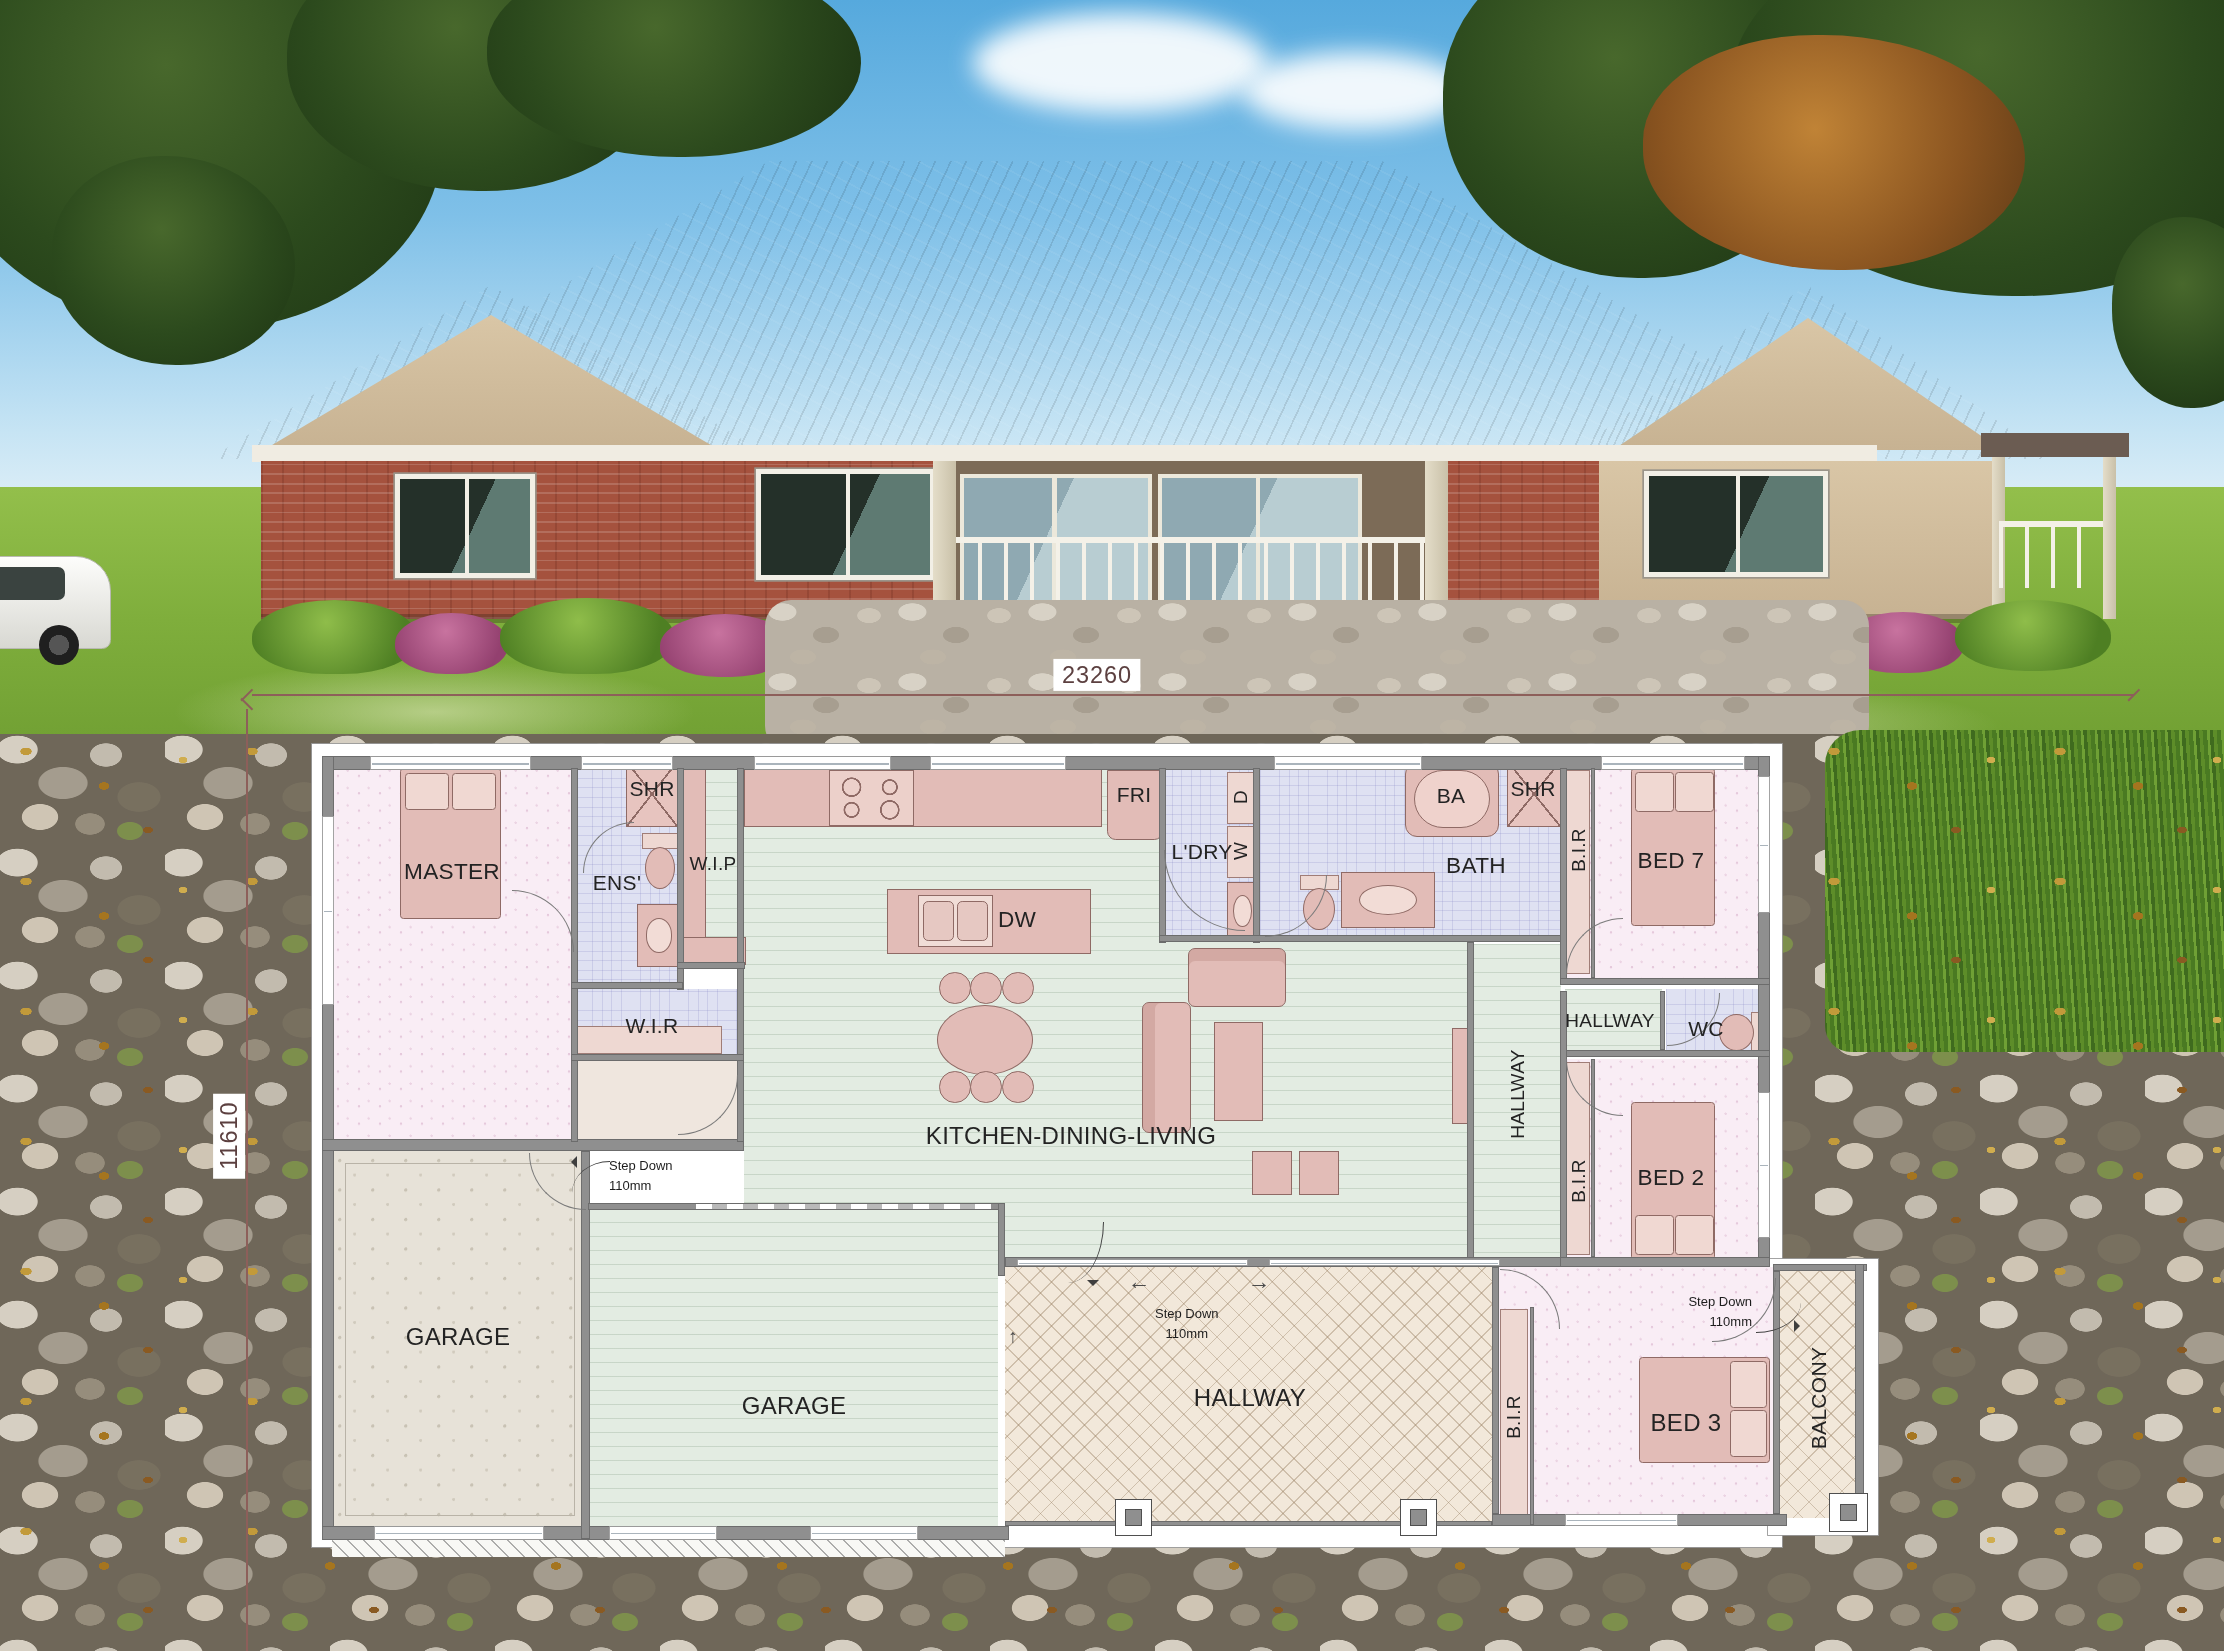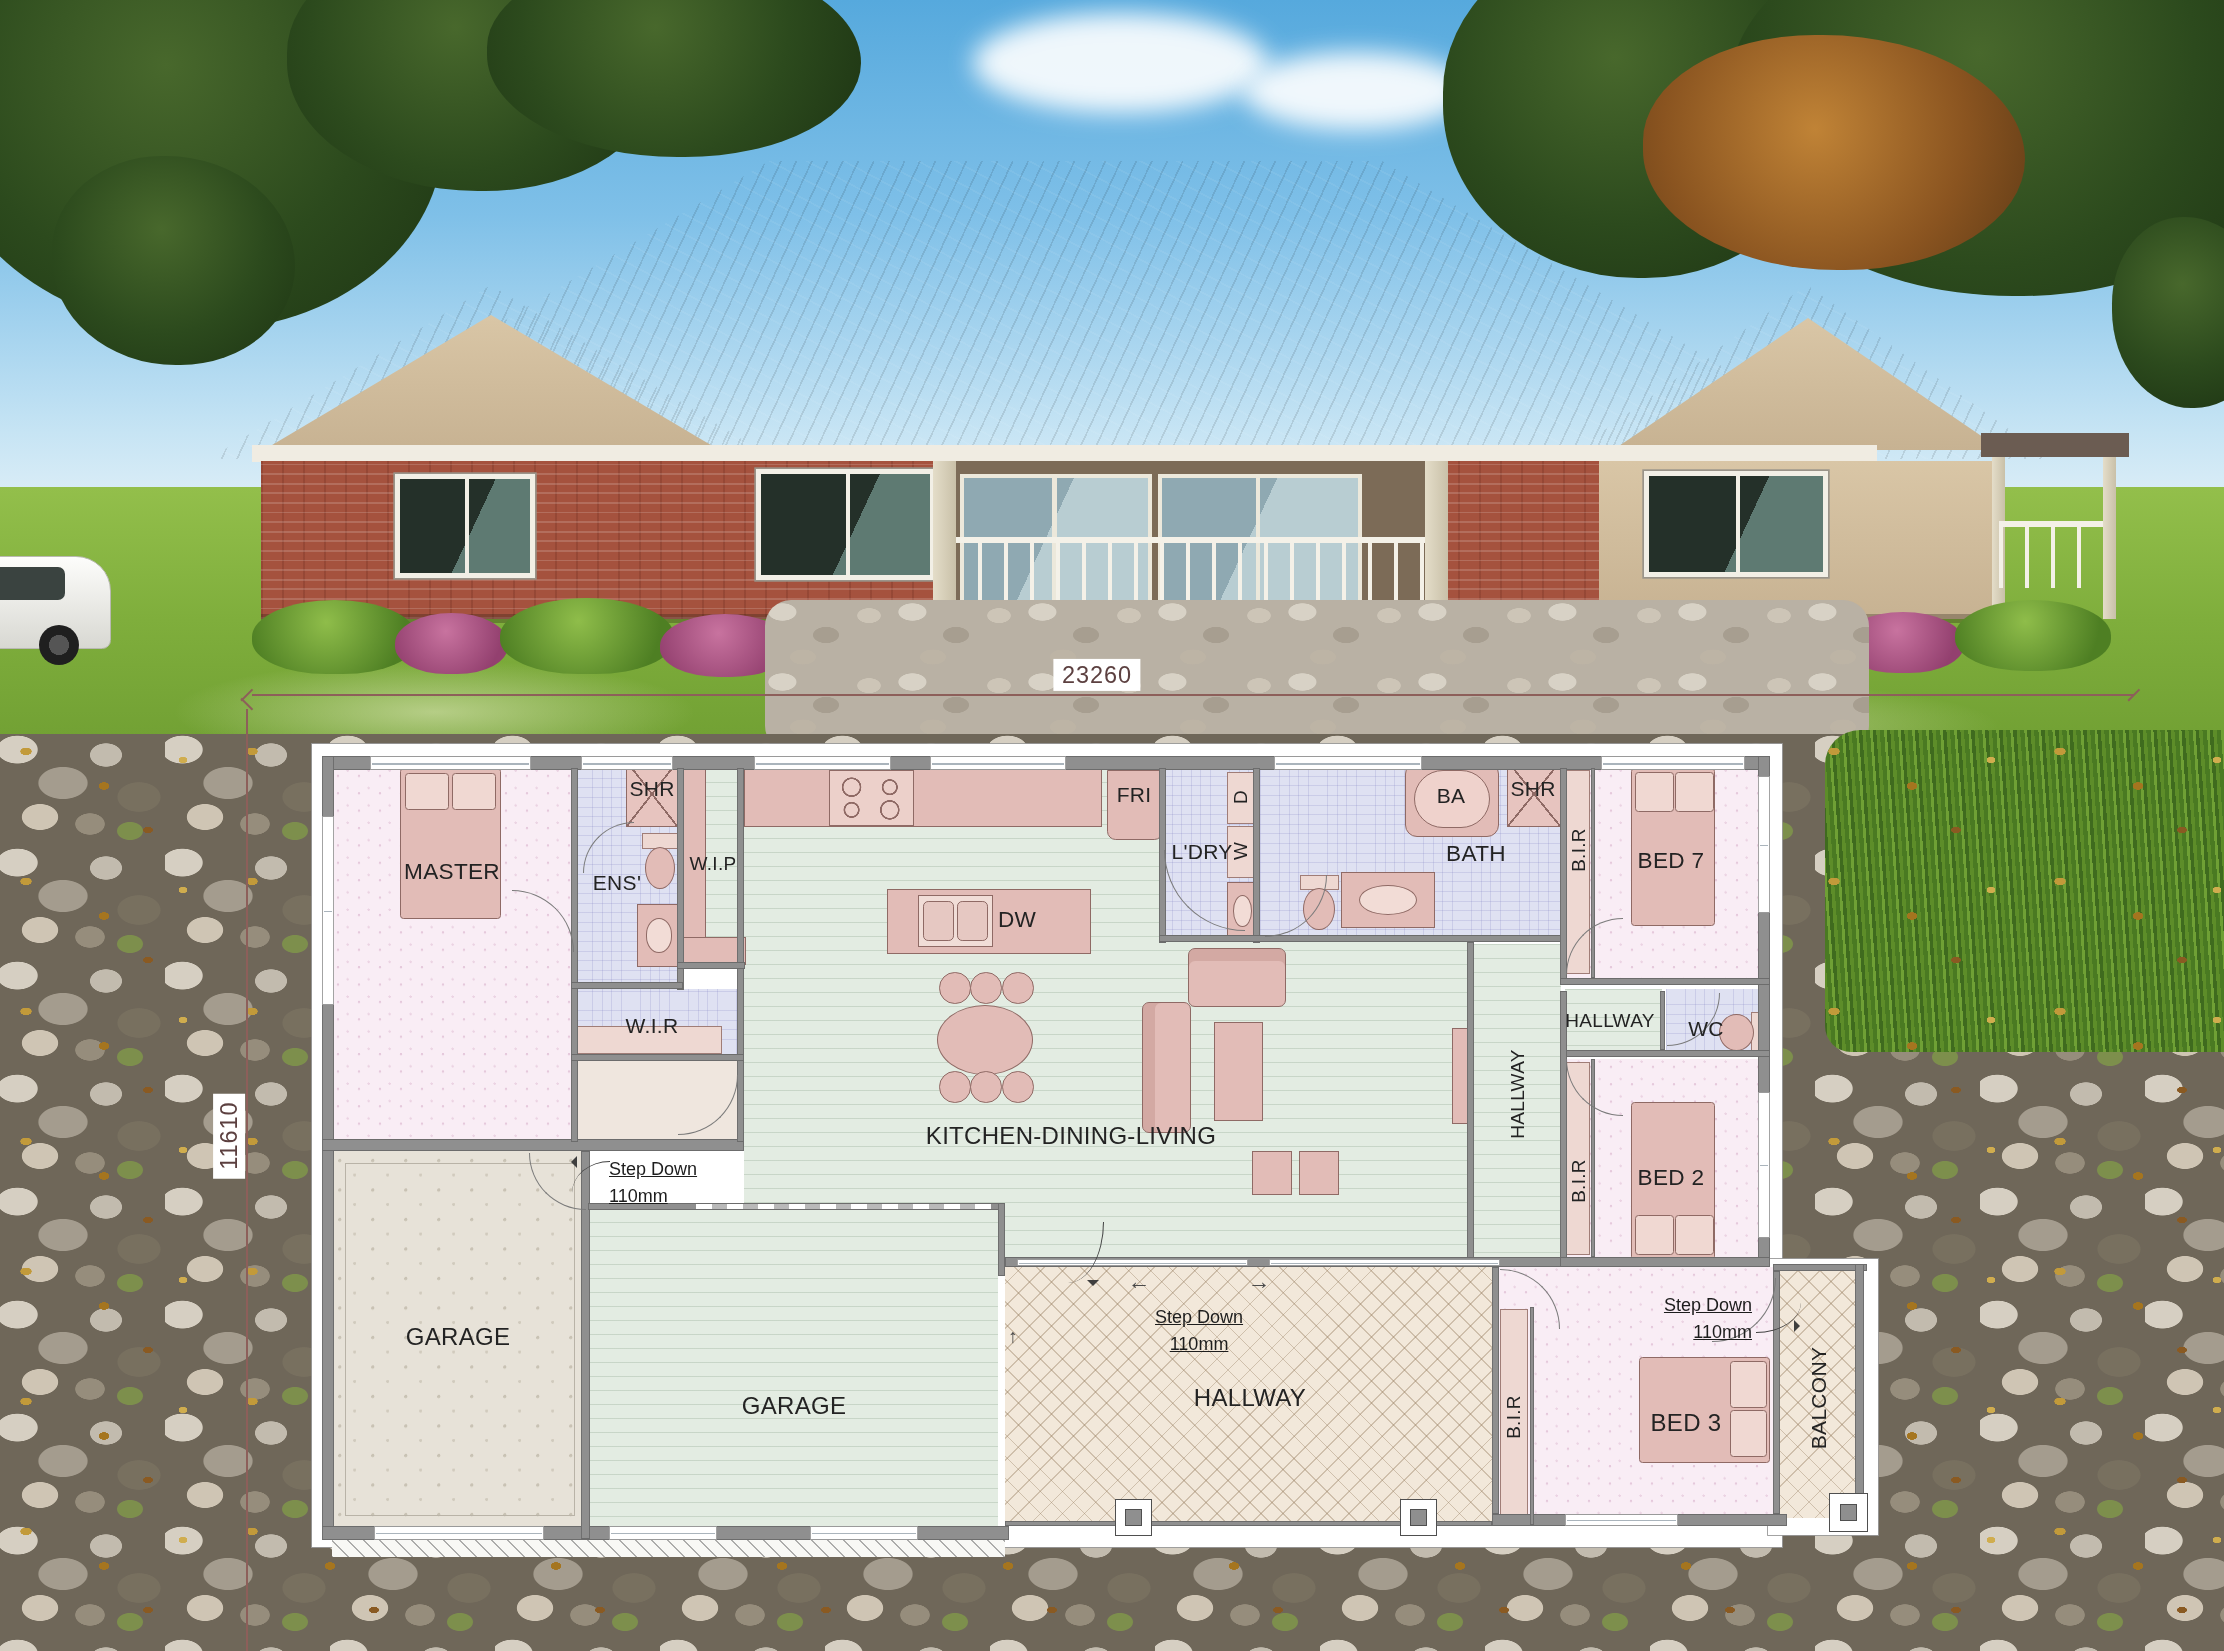--- a/index.html
+++ b/index.html
@@ -109,21 +109,21 @@
   .aTL{border-radius:100% 0 0 0;border-right:none!important;border-bottom:none!important;}
   .aTR{border-radius:0 100% 0 0;border-left:none!important;border-bottom:none!important;}
   .aBL{border-radius:0 0 0 100%;border-right:none!important;border-top:none!important;}
   .aBR{border-radius:0 0 100% 0;border-left:none!important;border-top:none!important;}
   .ppost{background:#fff;border:1.7px solid #4f4f4f;}
   .ppost::after{content:'';position:absolute;inset:27%;background:#8f8f8f;border:0.9px solid #4f4f4f;}
   .lbl{position:absolute;transform:translate(-50%,-50%);white-space:nowrap;color:var(--label,#232323);
       font-size:22.6px;letter-spacing:0.3px;}
   .vlbl{writing-mode:vertical-rl;transform:translate(-50%,-50%) rotate(180deg);}
   .rot90{transform:translate(-50%,-50%) rotate(-90deg);} .s22{font-size:19px;} .s24{font-size:21px;} .s28{font-size:24px;}
-  .sd{position:absolute;font-size:18px;line-height:1.5;color:#1d1d1d;text-decoration:underline;}
+  .sd{position:absolute;font-size:13px;line-height:1.5;color:#1d1d1d;}
   .ca{position:absolute;border:1.7px solid #3f3f3f;background:none;}
   .ah{position:absolute;width:0;height:0;border:6px solid transparent;}
   .dimline{background:var(--dim,#8d5f5a);z-index:12;}
   .dimtick{background:var(--dim,#8d5f5a);z-index:12;}
   .dimbox{position:absolute;z-index:13;background:#fff;color:#5c4040;font-size:23.5px;
       padding:2.6px 8.7px;transform:translate(-50%,-50%);letter-spacing:0.9px;}
   .dimbox.v{writing-mode:vertical-rl;transform:translate(-50%,-50%) rotate(180deg);padding:8.7px 2.6px;}
   .arrowglyph{position:absolute;color:#4a4a4a;font-size:22.6px;transform:translate(-50%,-50%);z-index:3;}
 </style>
 </head>
@@ -383,21 +383,21 @@
   <div class="lbl" style="left:130px;top:126px">MASTER</div>
   <div class="lbl s24" style="left:295px;top:137px">ENS'</div>
   <div class="lbl s24" style="left:330px;top:43px">SHR</div>
   <div class="lbl s22" style="left:391px;top:118px">W.I.P</div>
   <div class="lbl s24" style="left:330px;top:280px">W.I.R</div>
   <div class="lbl s24" style="left:812px;top:49px">FRI</div>
   <div class="lbl s24" style="left:880px;top:106px">L'DRY</div>
   <div class="lbl s22 rot90" style="left:919px;top:51px">D</div>
   <div class="lbl s22 rot90" style="left:919px;top:105px">W</div>
   <div class="lbl s24" style="left:1129px;top:50px">BA</div>
-  <div class="lbl" style="left:1154px;top:108px">BATH</div>
+  <div class="lbl" style="left:1154px;top:120px">BATH</div>
   <div class="lbl s24" style="left:1211px;top:43px">SHR</div>
   <div class="lbl s22 vlbl" style="left:1257px;top:104px">B.I.R</div>
   <div class="lbl" style="left:1349px;top:115px">BED 7</div>
   <div class="lbl s22" style="left:1288px;top:275px">HALLWAY</div>
   <div class="lbl s24" style="left:1384px;top:283px">WC</div>
   <div class="lbl" style="left:695px;top:174px">DW</div>
   <div class="lbl s28" style="left:749px;top:390px">KITCHEN-DINING-LIVING</div>
   <div class="lbl s22 vlbl" style="left:1196px;top:348px">HALLWAY</div>
   <div class="lbl s22 vlbl" style="left:1257px;top:435px">B.I.R</div>
   <div class="lbl" style="left:1349px;top:432px">BED 2</div>

